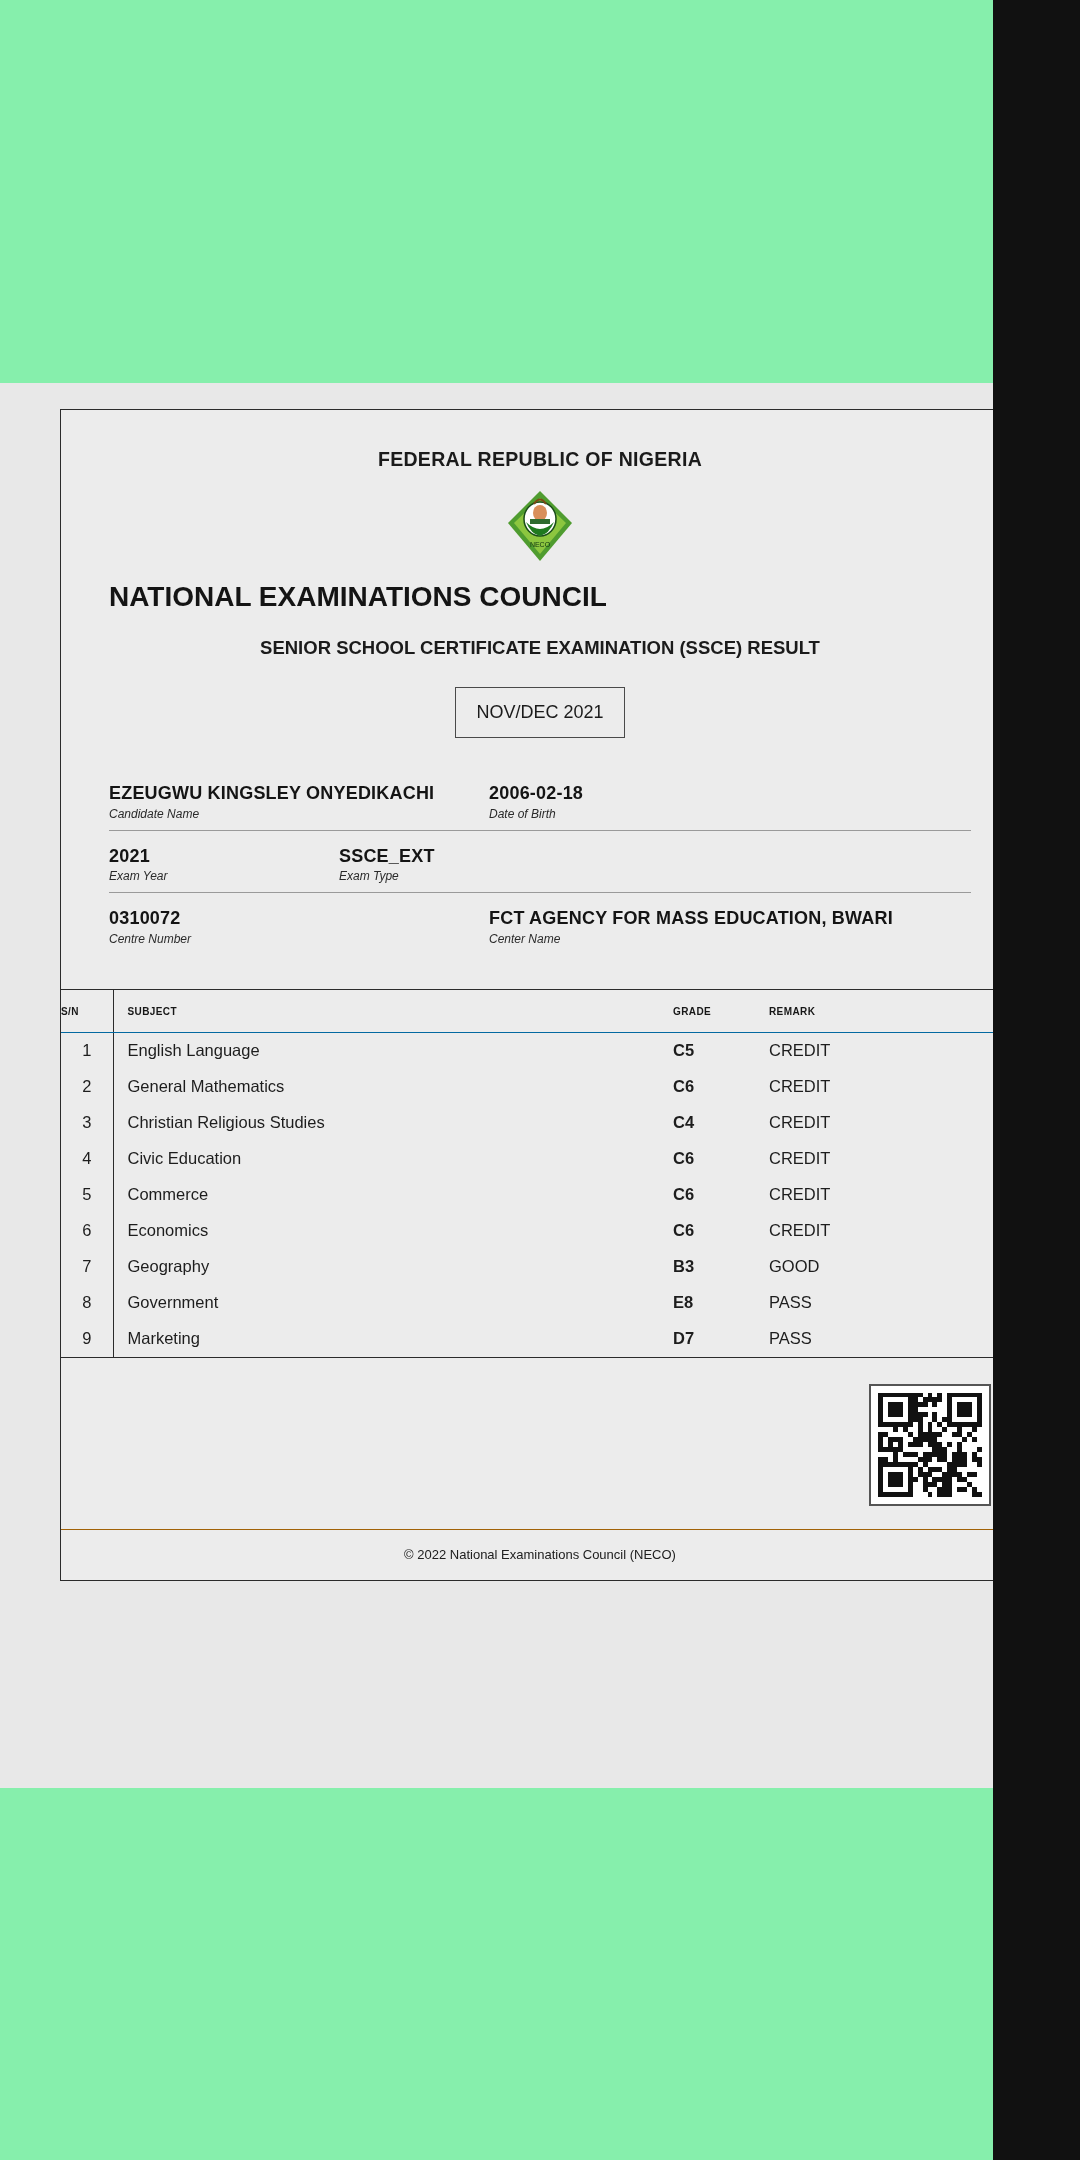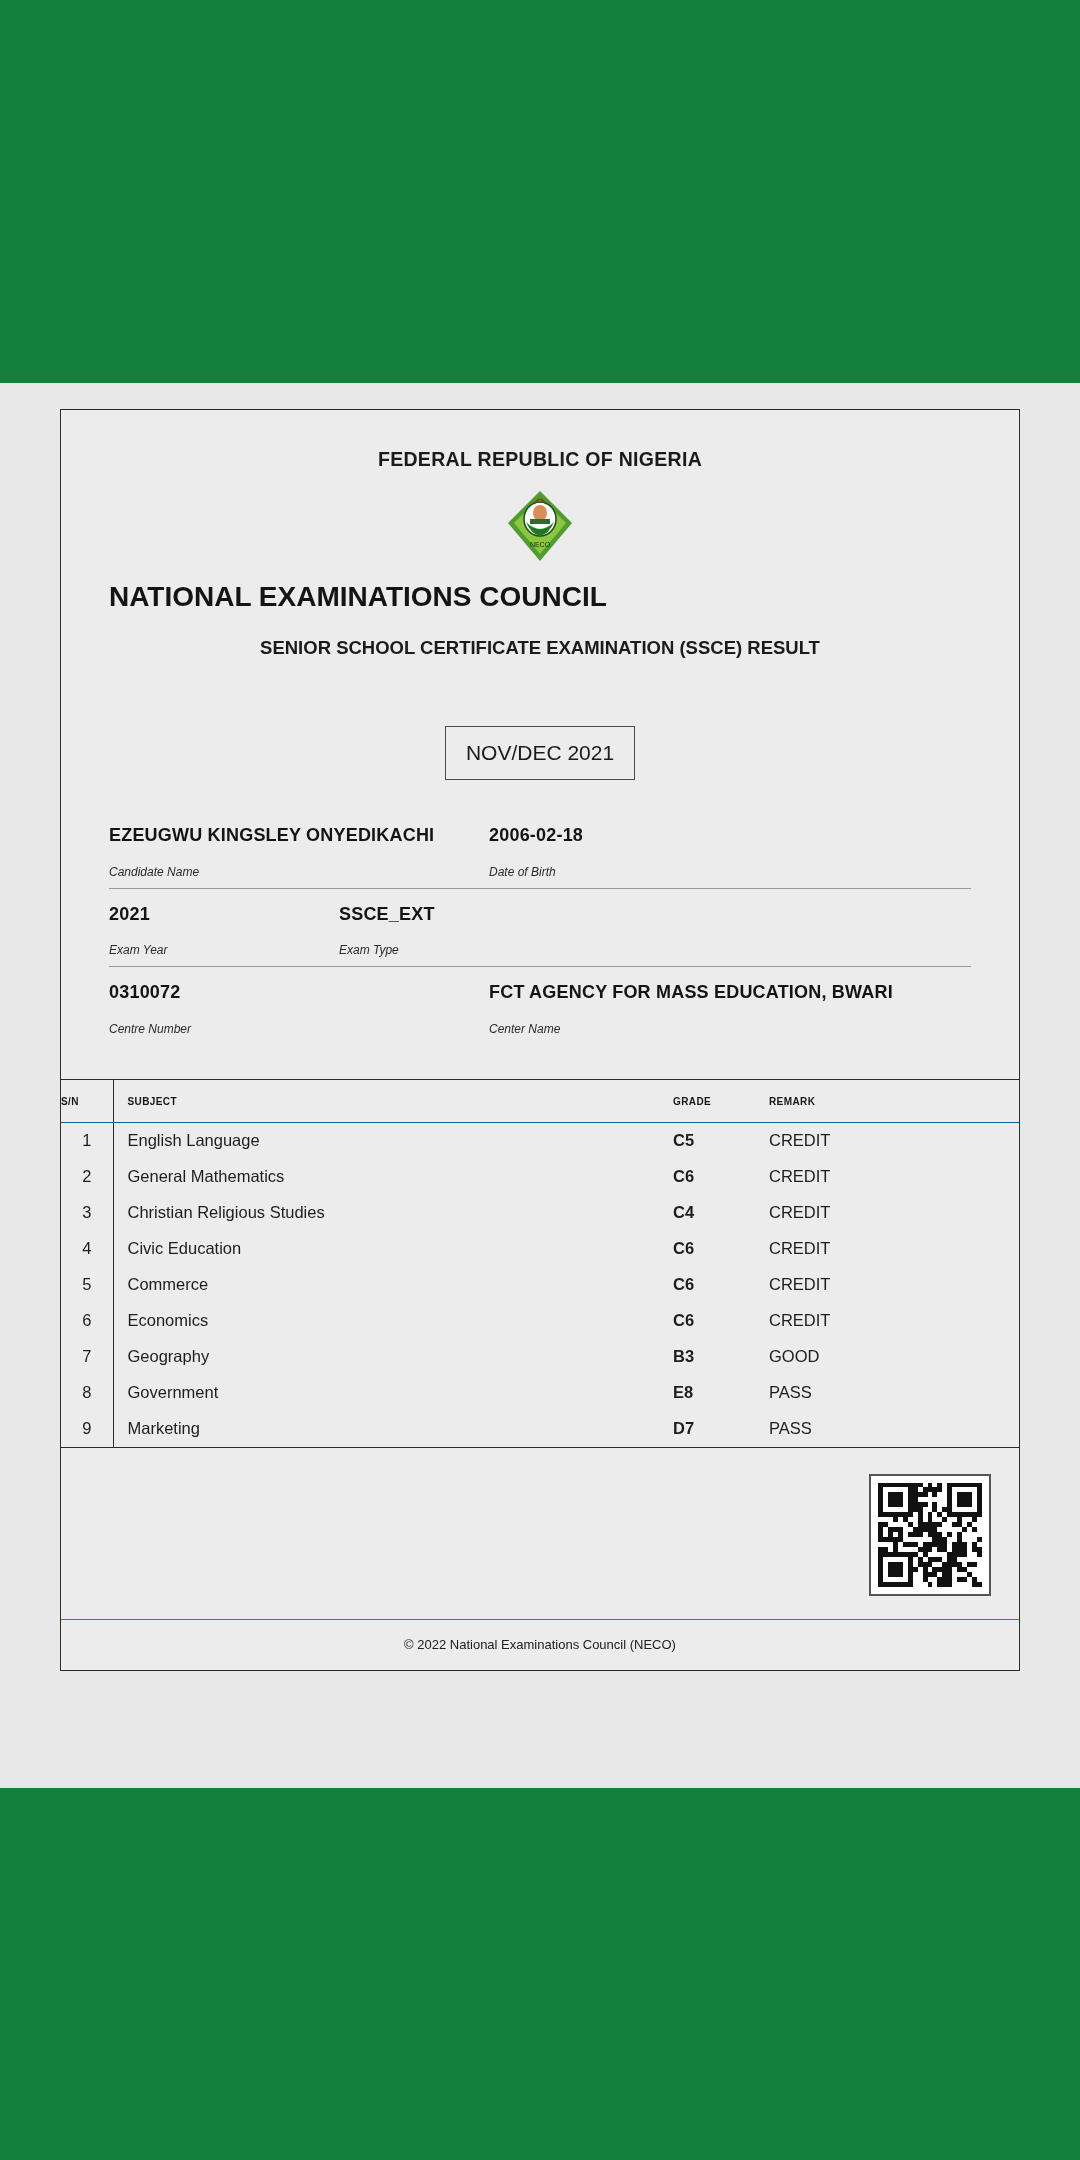--- a/index.html
+++ b/index.html
@@ -5,23 +5,23 @@
   * { box-sizing: border-box; }
   html, body {
     margin: 0;
     padding: 0;
     width: 1080px;
     height: 2160px;
     background: #111111;
     font-family: "Liberation Sans", sans-serif;
   }
   .screen {
-    width: 1080px;
+    width: 993px;
     height: 2160px;
-    background: #15803d;
+    background: #86efac;
     position: relative;
     overflow: hidden;
   }
   .page-area {
     position: absolute;
     left: 0;
     top: 383px;
     width: 1080px;
     height: 1405px;
     background: #e8e8e8;
@@ -65,36 +65,35 @@
     margin: 0 0 28px 0;
   }
   .session-wrap {
     display: flex;
     justify-content: center;
     margin-bottom: 44px;
   }
   .session-box {
     border: 1px solid #4a4a4a;
     padding: 14px 20px;
-    font-size: 21px;
+    font-size: 18px;
     color: #1b1b1b;
     background: #ececec;
-    margin-top: 39px;
   }
   .info-block {
     padding: 0 48px 0 48px;
   }
   .info-row {
     display: flex;
     border-bottom: 1px solid #9a9a9a;
     padding: 0 0 9px 0;
     margin-bottom: 14px;
   }
   .info-row:last-child { border-bottom: none; margin-bottom: 0; }
-  .info-cell { display: flex; flex-direction: column; gap: 16px; }
+  .info-cell { display: flex; flex-direction: column; }
   .info-cell .value {
     font-weight: bold;
     font-size: 18px;
     color: #141414;
     letter-spacing: 0.2px;
     line-height: 1.25;
   }
   .info-cell .label {
     font-style: italic;
     font-size: 12px;

